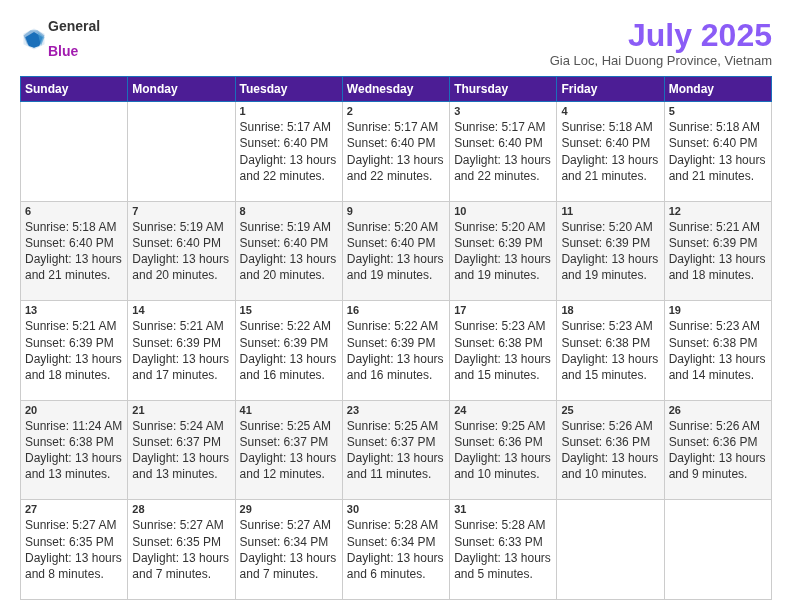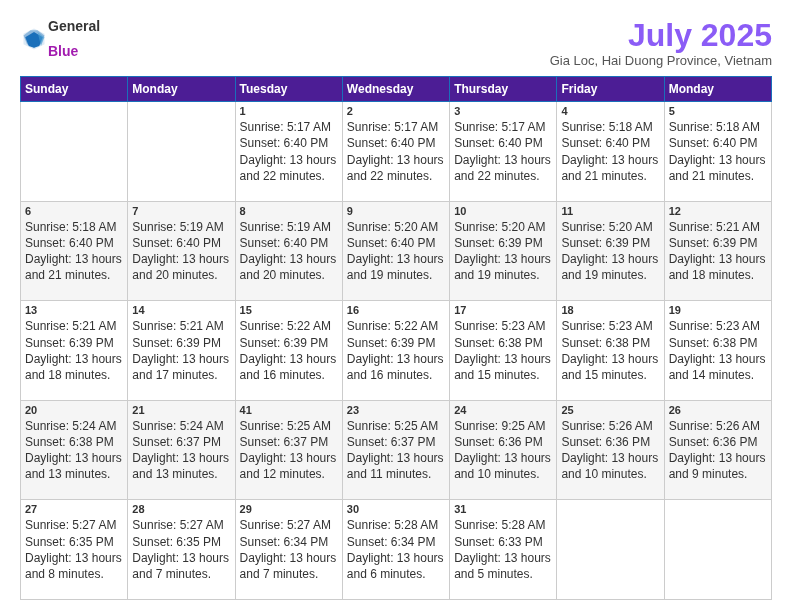--- a/index.html
+++ b/index.html
@@ -266,21 +266,21 @@
             <span class="day-num">19</span>
             <div class="cell-content">Sunrise: 5:23 AM
 Sunset: 6:38 PM
 Daylight: 13 hours
 and 14 minutes.</div>
           </td>
         </tr>
         <tr>
           <td>
             <span class="day-num">20</span>
-            <div class="cell-content">Sunrise: 5:24 AM
+            <div class="cell-content">Sunrise: 11:24 AM
 Sunset: 6:38 PM
 Daylight: 13 hours
 and 13 minutes.</div>
           </td>
           <td>
             <span class="day-num">21</span>
             <div class="cell-content">Sunrise: 5:24 AM
 Sunset: 6:37 PM
 Daylight: 13 hours
 and 13 minutes.</div>

